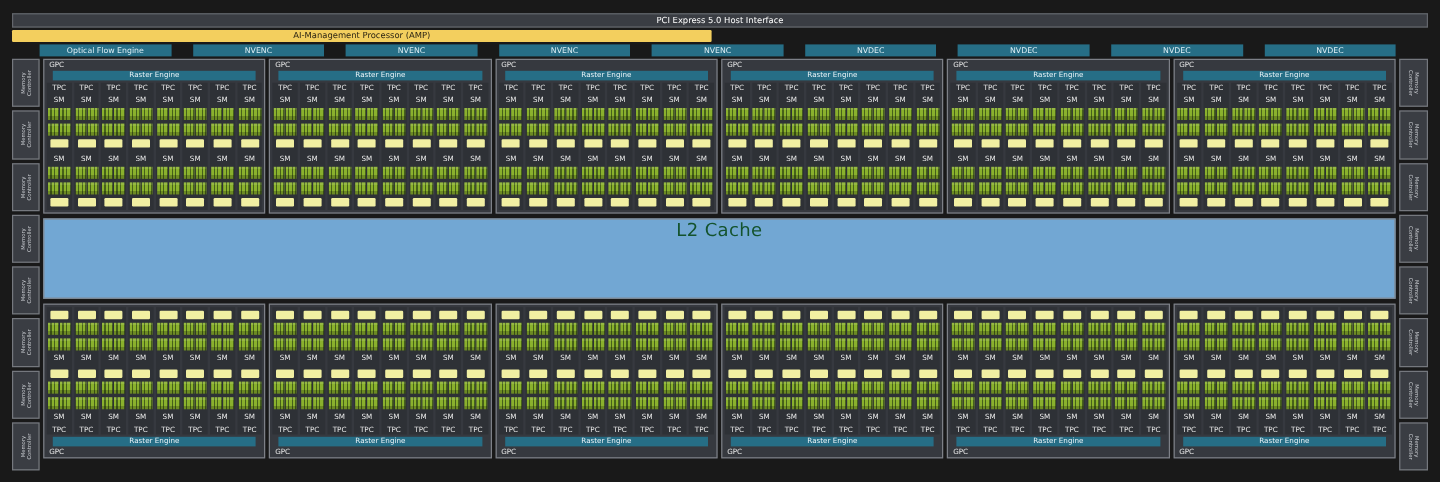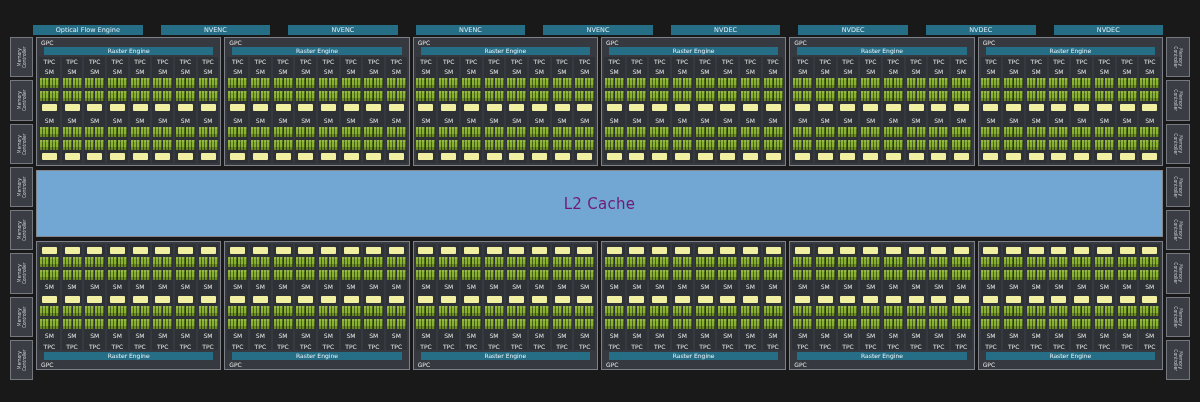--- a/index.html
+++ b/index.html
@@ -29,21 +29,21 @@
   .mem-strip{width:23px; display:flex; flex-direction:column; gap:3px;}
   .mem-strip.right{width:24px;}
   .mem-block{flex:1; background:var(--panel); border:1px solid #75787e; position:relative; overflow:hidden;}
   .mem-text{position:absolute; left:50%; top:50%; width:64px; margin-left:-32px; margin-top:-9px;
     transform:rotate(-90deg) scale(0.55); font-size:8px; line-height:1.15; text-align:center; color:#c9ccd1;}
   .mem-strip.right .mem-text{transform:rotate(90deg) scale(0.55);}
 
   .center{flex:1; display:flex; flex-direction:column; gap:4px;}
   .gpc-row{height:129px; display:flex; gap:3px;}
   .l2{height:67px; background:var(--l2); border:1px solid #83868c; display:flex;
-    align-items:center; justify-content:center; color:#701a75; font-size:15px; letter-spacing:.3px;}
+    justify-content:center; color:#14532d; font-size:15px; letter-spacing:.3px;}
 
   .gpc{flex:1; background:var(--gpcbg); border:1px solid var(--panel-border); display:flex;
     flex-direction:column; padding:1px 2px 2px; min-width:0;}
   .gpc.flip{flex-direction:column-reverse; padding:2px 2px 1px;}
   .gpc-label{font-size:6px; color:#e8e8e8; height:7px; line-height:7px; padding-left:2px; flex:none;}
   .raster{height:8px; line-height:8px; margin:1px 5px 0; background:var(--teal); color:#eaf4f8;
     font-size:6px; text-align:center; flex:none;}
   .gpc.flip .raster{margin:0 5px 1px;}
   .tpc-row{flex:1; display:flex; gap:2px; margin-top:2px; min-height:0;}
   .gpc.flip .tpc-row{margin-top:0; margin-bottom:2px;}
@@ -59,22 +59,24 @@
     background-image:
       linear-gradient(to bottom, rgba(255,255,255,.10) 0 2px, rgba(0,0,0,0) 2px 7px, rgba(0,0,0,.22) 7px 10px),
       repeating-linear-gradient(90deg, var(--coreL) 0 2px, var(--coreD) 2px 3px);}
   .sm-bar{width:15px; height:7px; background:var(--smY); border-radius:1px; flex:none;}
 </style>
 </head>
 <body>
 
 <div class="die">
 
+  <div class="pci-bar">PCI Express 5.0 Host Interface</div>
 
   <div class="row2">
+    <div class="amp">AI-Management Processor (AMP)</div>
   </div>
 
   <div class="media-row">
       <div class="media-btn">Optical Flow Engine</div>
       <div class="media-btn">NVENC</div>
       <div class="media-btn">NVENC</div>
       <div class="media-btn">NVENC</div>
       <div class="media-btn">NVENC</div>
       <div class="media-btn">NVDEC</div>
       <div class="media-btn">NVDEC</div>

